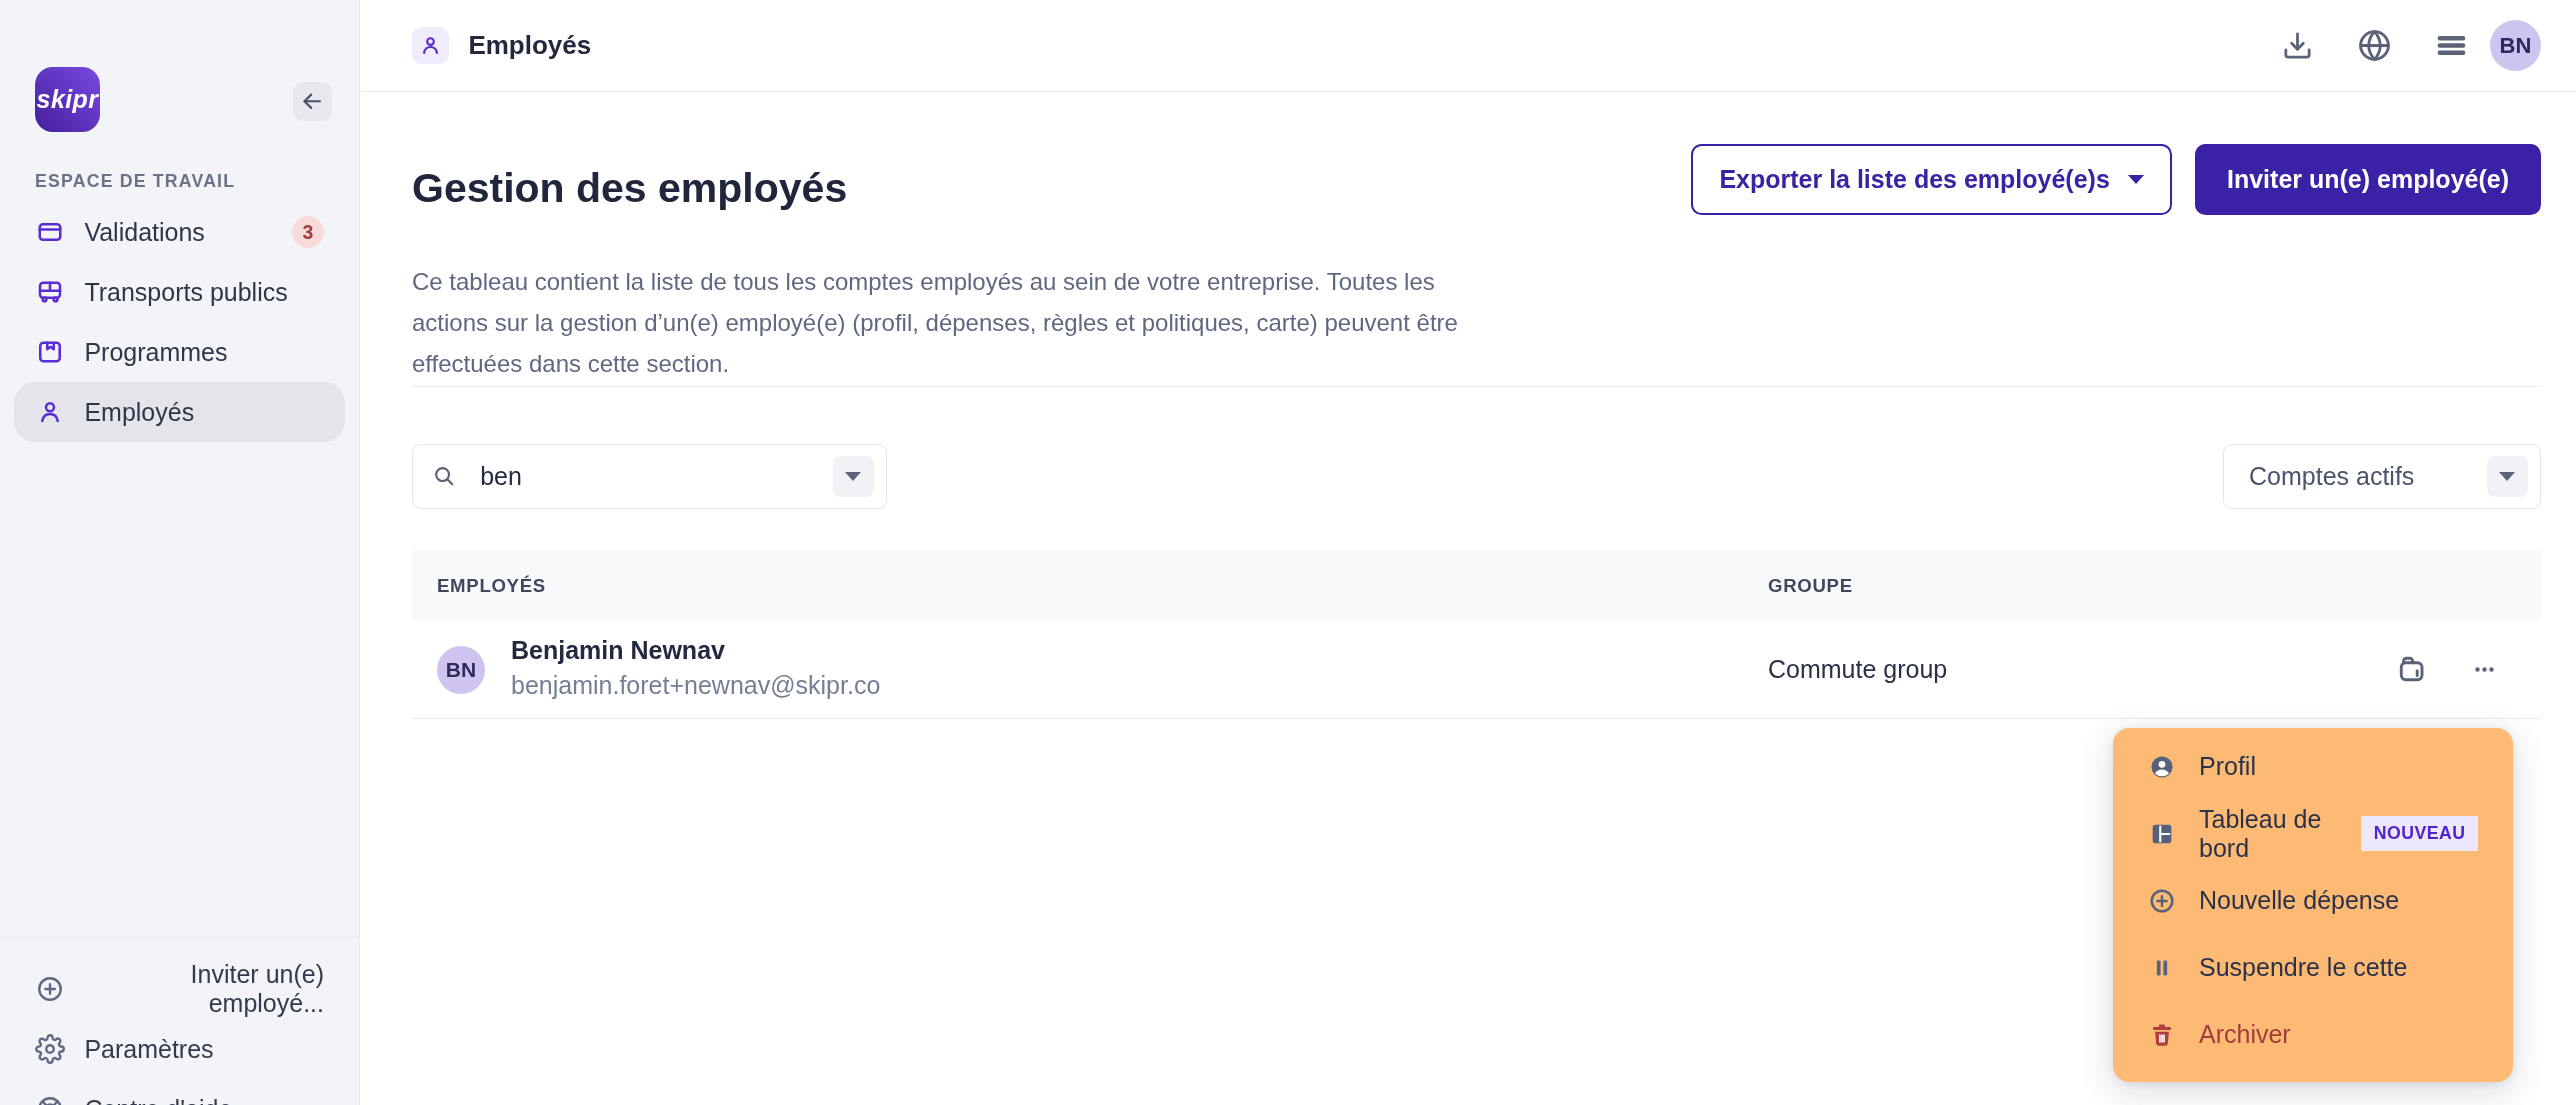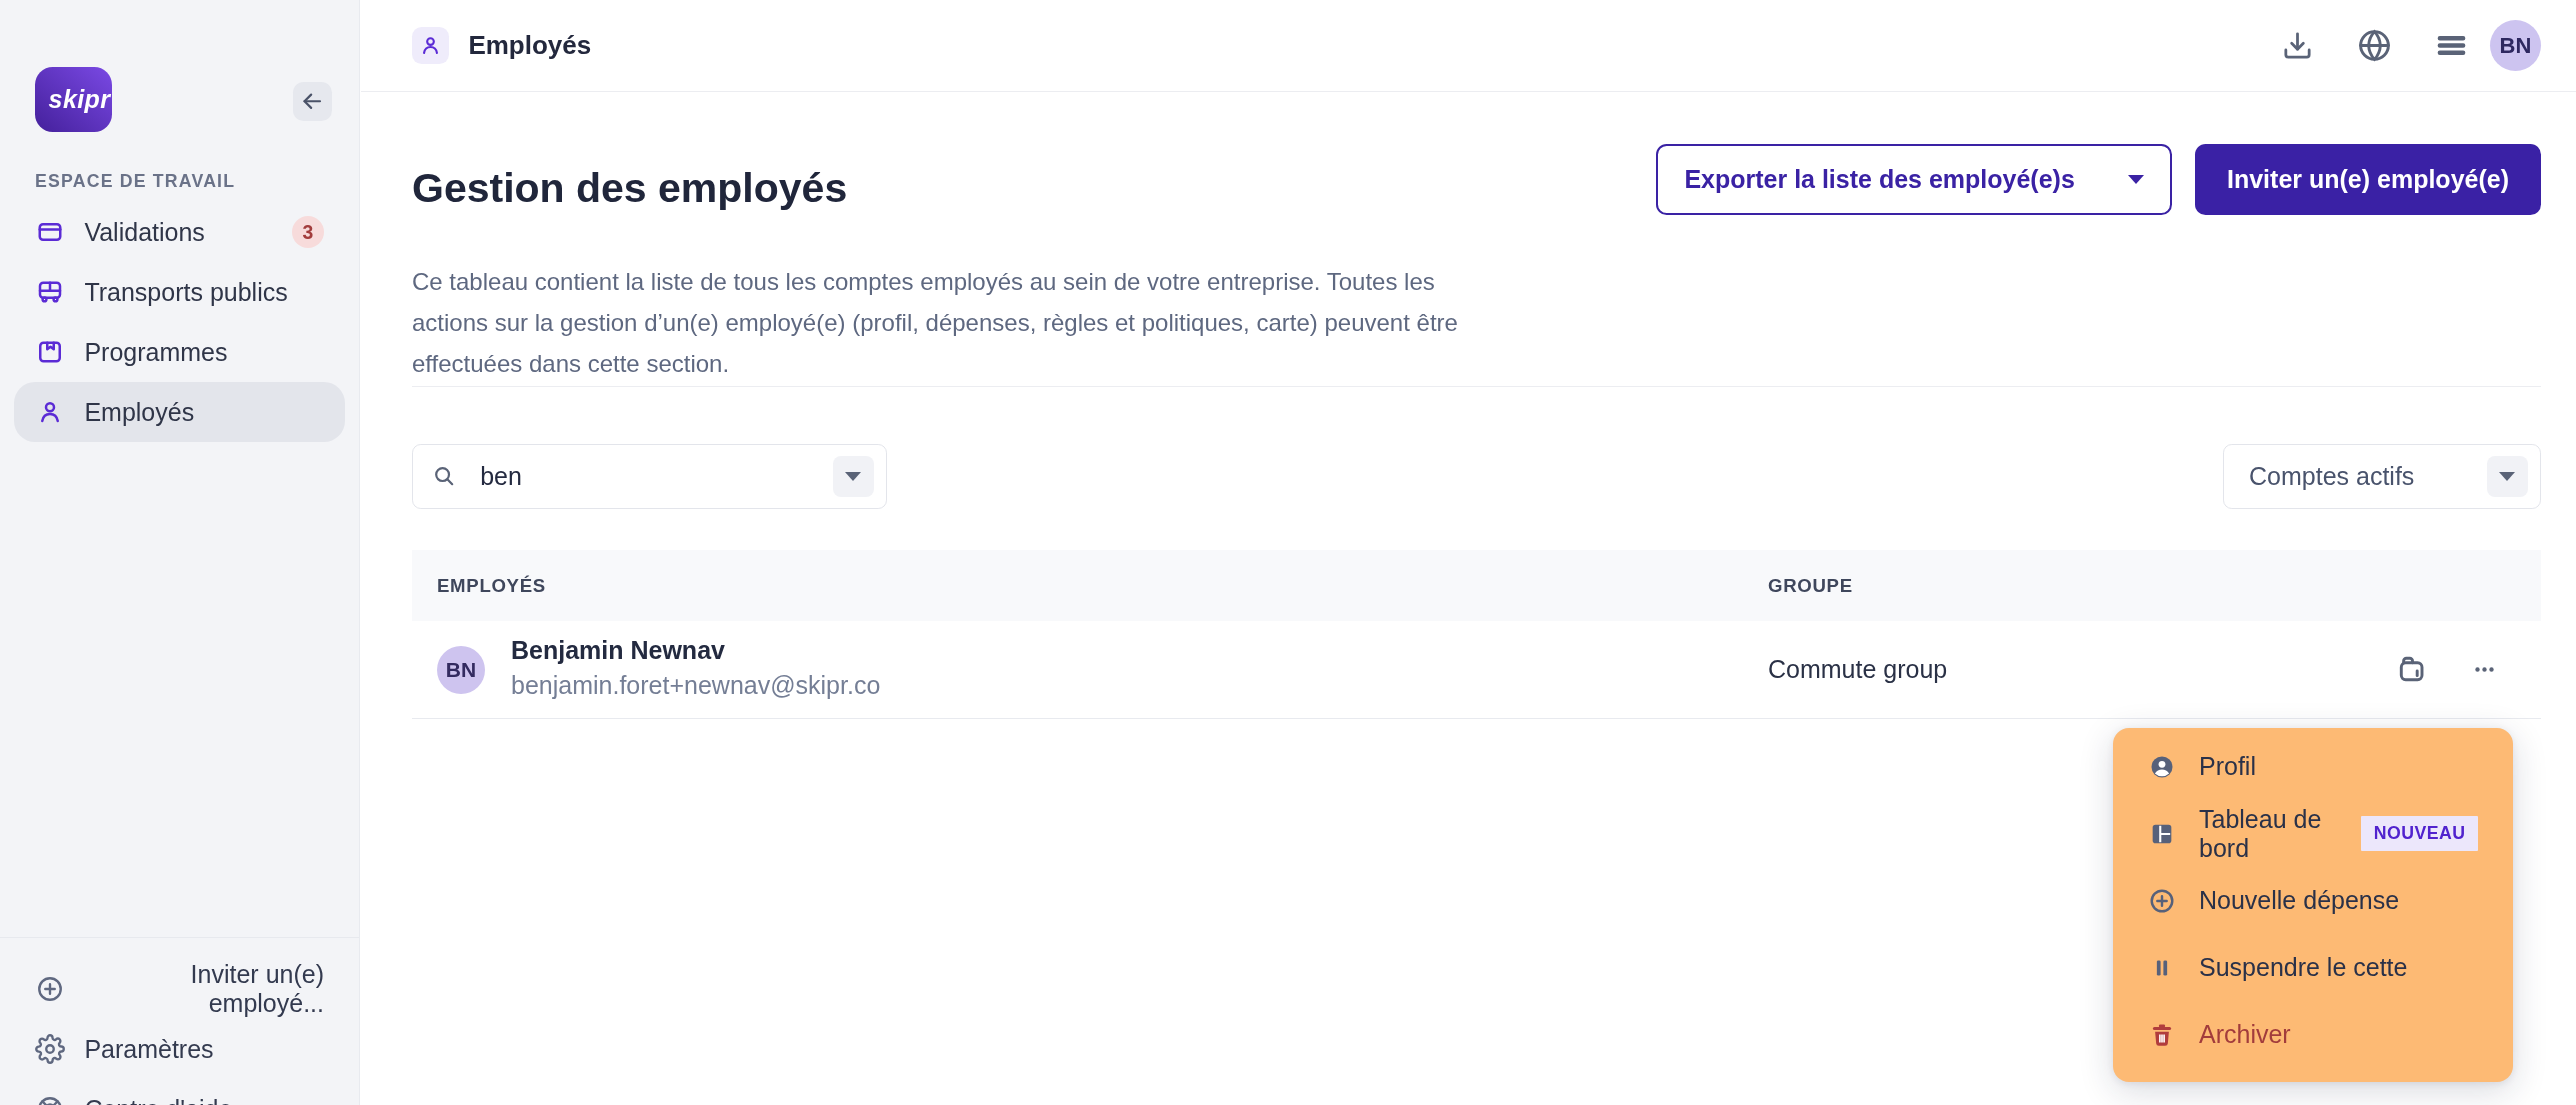--- a/index.html
+++ b/index.html
@@ -5,21 +5,21 @@
   html,body{margin:0;padding:0;background:#fff;}
   .app{position:relative;width:2576px;height:1105px;background:#ffffff;
        font-family:"Liberation Sans",sans-serif;overflow:hidden;color:#2F3548;}
   svg{display:block;}
 
   
   .sidebar{position:absolute;left:0;top:0;width:359px;height:1105px;background:#F3F4F7;border-right:1.8px solid #E8EAEF;}
   .logo{position:absolute;left:35px;top:67px;width:65px;height:65px;border-radius:17.7px;
         background:linear-gradient(to bottom left,#7A49E4,#44209B);
         display:flex;align-items:center;justify-content:center;
-        color:#fff;font-style:italic;font-weight:700;font-size:25px;letter-spacing:0.4px;padding-left:12px;}
+        color:#fff;font-style:italic;font-weight:700;font-size:25px;letter-spacing:0.4px;}
   .collapse-btn{position:absolute;left:293px;top:82px;width:39px;height:39px;border-radius:10.6px;
         background:#E6E8EE;display:flex;align-items:center;justify-content:center;cursor:pointer;}
   .ws-label{position:absolute;left:35px;top:171px;font-size:17.7px;font-weight:700;letter-spacing:1.2px;color:#6A7288;}
   .nav{position:absolute;left:14px;right:14px;top:202px;}
   .nav-item{height:60px;display:flex;align-items:center;padding:0 21px;border-radius:21px;
         font-size:25px;color:#2F3548;cursor:pointer;}
   .nav-item .ic{width:30px;margin-right:19.4px;flex:0 0 30px;}
   .nav-item.selected{background:#E3E5EB;}
   .count-badge{margin-left:auto;width:32px;height:32px;border-radius:50%;background:#F7DBDB;
         color:#A23C3C;font-size:19.4px;font-weight:700;display:flex;align-items:center;justify-content:center;}
@@ -33,21 +33,21 @@
   .topbar-title{font-size:26px;font-weight:700;color:#23283D;margin-left:19.4px;}
   .topbar-right{margin-left:auto;display:flex;align-items:center;}
   .tb-icon{cursor:pointer;display:flex;align-items:center;justify-content:center;}
   .avatar{width:51px;height:51px;border-radius:50%;background:#CDC4F0;color:#2E2860;
         font-size:22px;font-weight:700;display:flex;align-items:center;justify-content:center;cursor:pointer;}
 
   
   .page-title{position:absolute;left:412px;top:138px;font-size:41px;font-weight:700;color:#20263B;}
   .header-actions{position:absolute;right:35px;top:144px;display:flex;gap:23px;height:71px;}
   .btn{display:flex;align-items:center;justify-content:center;border-radius:10.6px;font-size:25px;font-weight:700;cursor:pointer;box-sizing:border-box;}
-  .btn-outline{border:2.7px solid #3A22A4;background:#fff;color:#3A22A4;padding:0 26.5px;gap:35px;}
+  .btn-outline{border:2.7px solid #3A22A4;background:#fff;color:#3A22A4;padding:0 26.5px;}
   .btn-primary{background:#3A21A5;color:#fff;border:none;padding:0 32px;}
   .caret{width:0;height:0;border-left:8px solid transparent;border-right:8px solid transparent;border-top:9.7px solid #5A6377;}
   .caret.indigo{border-top-color:#3A22A4;margin-left:17.7px;}
   .page-desc{position:absolute;left:412px;top:237px;width:1061px;font-size:24px;line-height:41px;color:#5E6880;}
   .section-divider{position:absolute;left:412px;right:35px;top:386px;border-top:1.8px solid #ECEDF1;}
 
   
   .search-box{position:absolute;left:412px;top:444px;width:475px;height:65px;background:#fff;
         border:1.8px solid #E3E5EB;border-radius:8.8px;display:flex;align-items:center;box-sizing:border-box;padding:0 12.4px 0 17.7px;}
   .search-box input{border:none;outline:none;flex:1;font-family:"Liberation Sans",sans-serif;

